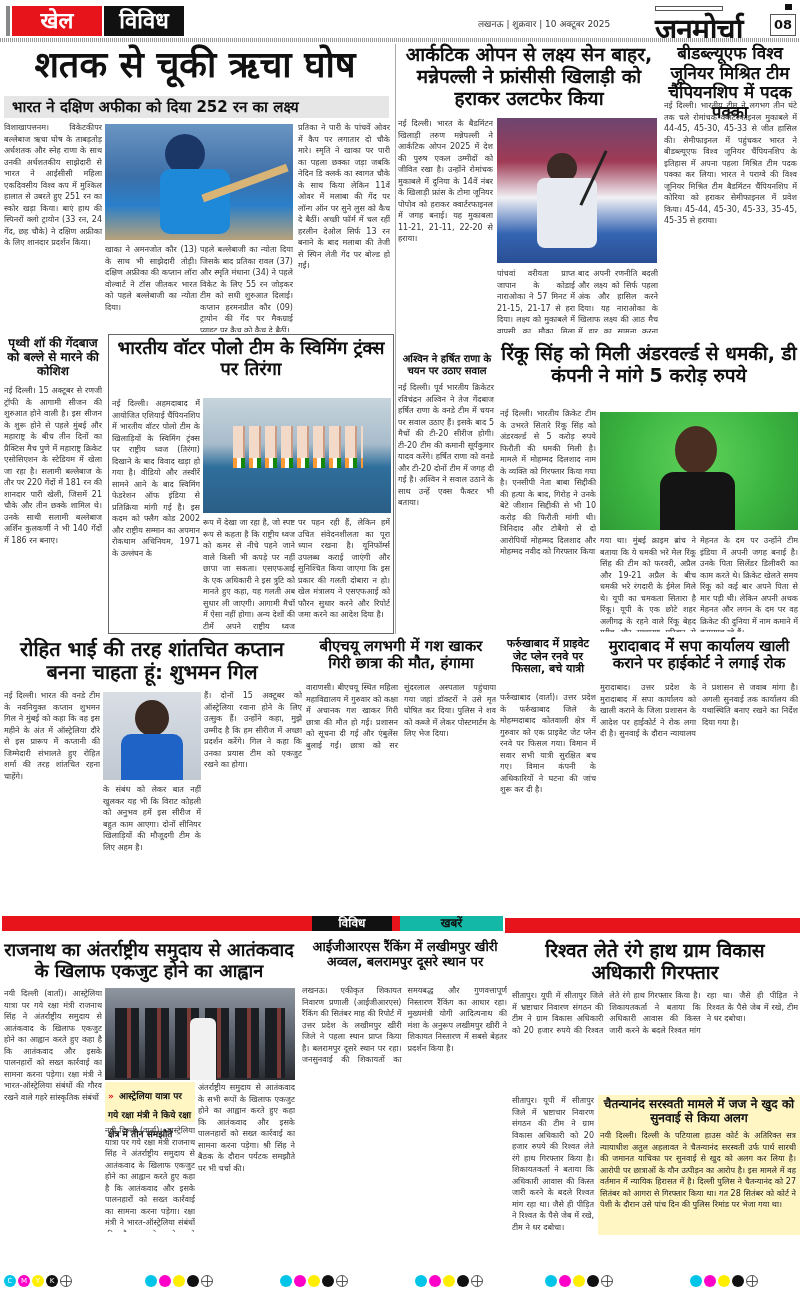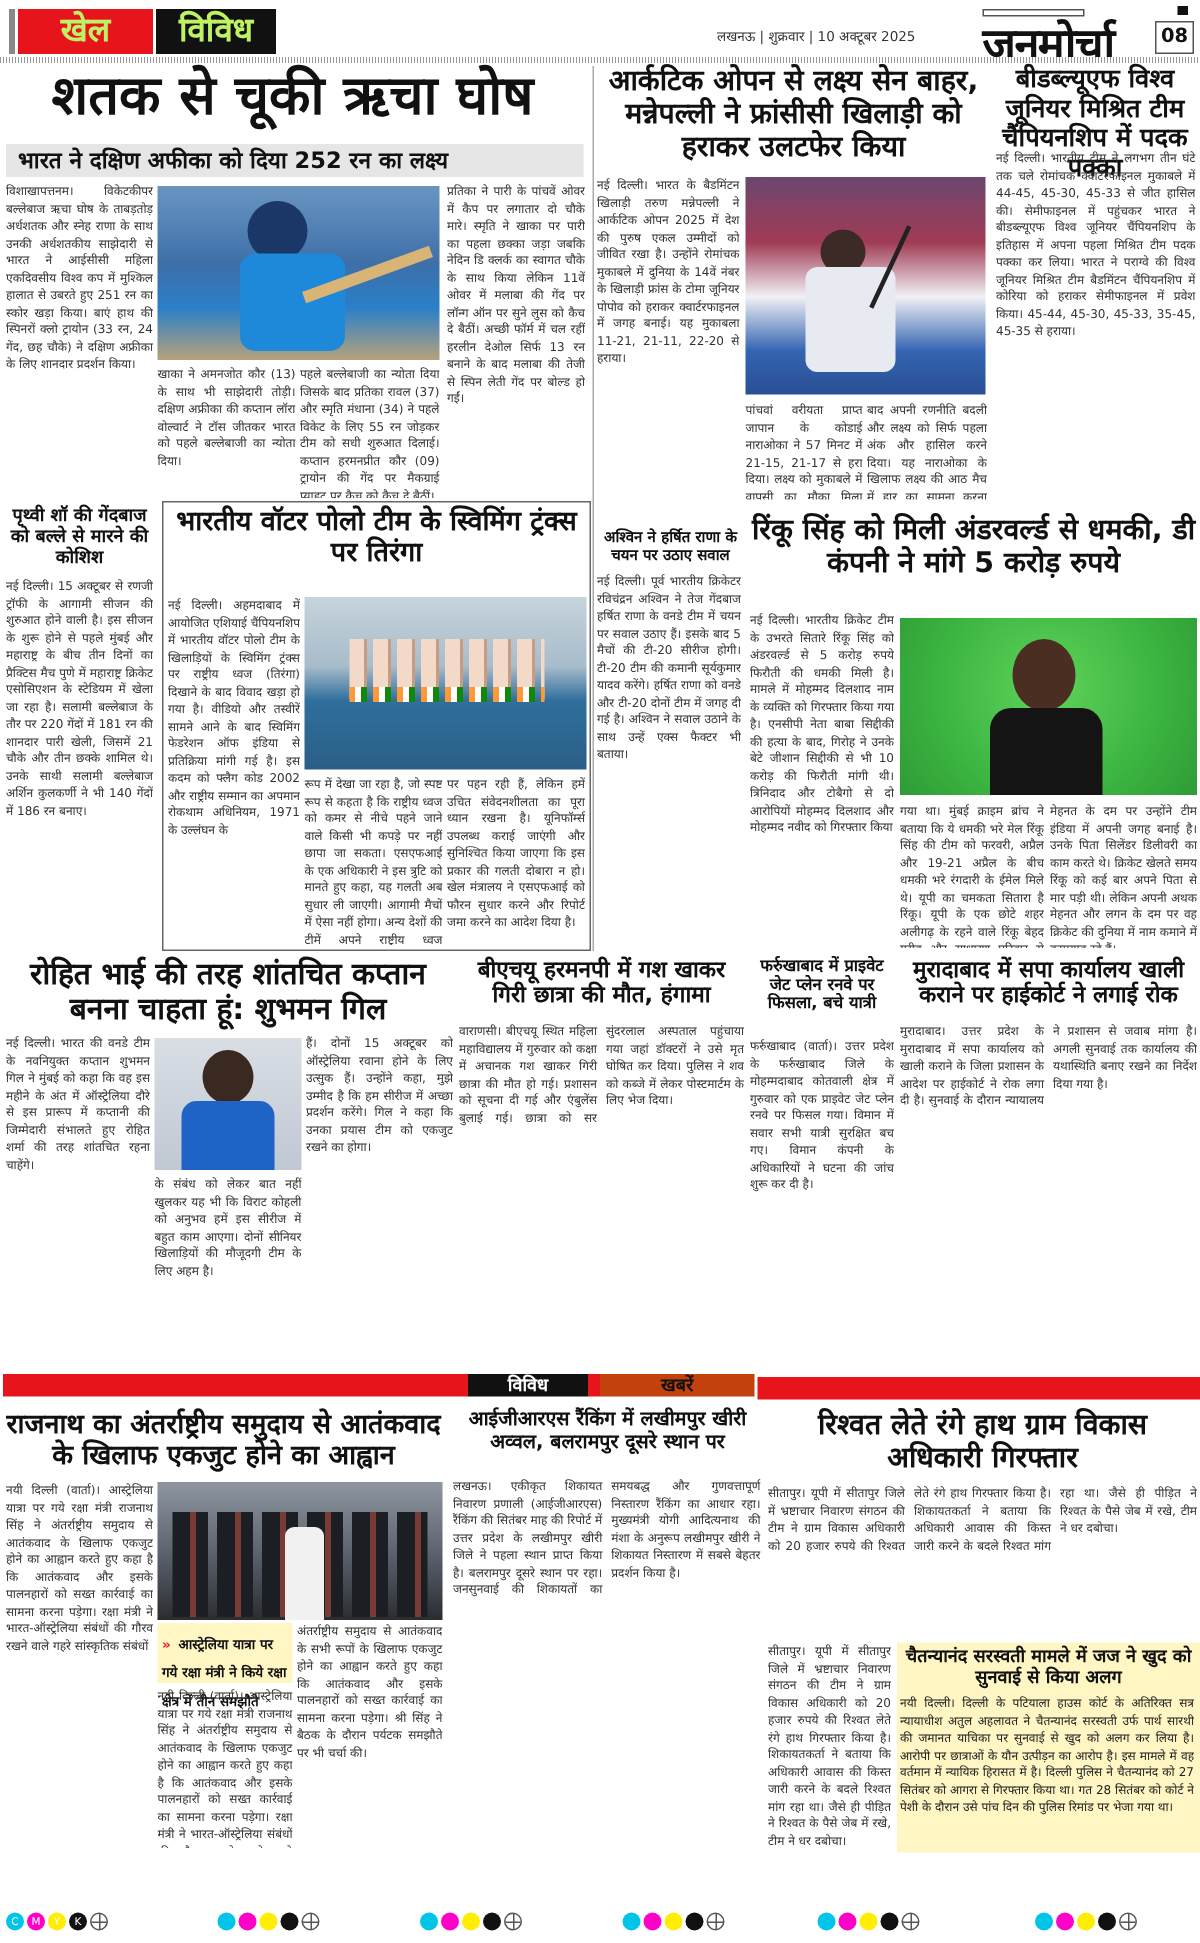--- a/index.html
+++ b/index.html
@@ -1,18 +1,18 @@
 <!DOCTYPE html>
 <html><head>
 <meta charset="utf-8">
 <style>
 *{box-sizing:border-box;margin:0;padding:0}
 body{width:800px;height:1295px;background:#fff;font-family:"DejaVu Sans",sans-serif;color:#111;position:relative;overflow:hidden}
 .abs{position:absolute}
-.tab{position:absolute;top:6px;height:30px;color:#bef264;font-weight:bold;font-size:22px;line-height:30px;text-align:center}
+.tab{position:absolute;top:6px;height:30px;color:#ffffff;font-weight:bold;font-size:22px;line-height:30px;text-align:center}
 .dotline{position:absolute;height:4px;background:repeating-linear-gradient(90deg,#999 0 1px,#fff 1px 2px)}
 .hl{position:absolute;font-weight:bold;text-align:center;line-height:1.15;color:#111}
 .body{position:absolute;font-size:8px;line-height:11.5px;color:#333;text-align:justify;overflow:hidden}
 .photo{position:absolute;overflow:hidden}
 .rule{position:absolute;background:#444}
 .boxed{position:absolute;border:1px solid #666}
 .dot{display:inline-block;width:12px;height:12px;border-radius:50%;margin-right:2px;vertical-align:middle}
 .reg{display:inline-block;width:12px;height:12px;border-radius:50%;border:1px solid #555;vertical-align:middle;position:relative}
 .reg:before{content:"";position:absolute;left:5px;top:0;width:1px;height:10px;background:#555}
 .reg:after{content:"";position:absolute;top:5px;left:0;width:10px;height:1px;background:#555}
@@ -85,33 +85,33 @@
 
 <div class="hl" style="left:2px;top:638px;width:300px;font-size:20px">रोहित भाई की तरह शांतचित कप्तान बनना चाहता हूं: शुभमन गिल</div>
 <div class="body" style="left:4px;top:690px;width:96px;height:218px">नई दिल्ली। भारत की वनडे टीम के नवनियुक्त कप्तान शुभमन गिल ने मुंबई को कहा कि वह इस महीने के अंत में ऑस्ट्रेलिया दौरे से इस प्रारूप में कप्तानी की जिम्मेदारी संभालते हुए रोहित शर्मा की तरह शांतचित रहना चाहेंगे।</div>
 <div class="photo" style="left:103px;top:692px;width:98px;height:88px;background:linear-gradient(180deg,#d9dee5 0%,#c0c8d2 100%)">
   <div style="position:absolute;left:32px;top:8px;width:34px;height:36px;border-radius:50%;background:#3a2920"></div>
   <div style="position:absolute;left:18px;top:42px;width:62px;height:48px;background:#1f63c6;border-radius:10px 10px 0 0"></div>
 </div>
 <div class="body" style="left:103px;top:784px;width:98px;height:124px">के संबंध को लेकर बात नहीं खुलकर यह भी कि विराट कोहली को अनुभव हमें इस सीरीज में बहुत काम आएगा। दोनों सीनियर खिलाड़ियों की मौजूदगी टीम के लिए अहम है।</div>
 <div class="body" style="left:204px;top:690px;width:98px;height:218px">हैं। दोनों 15 अक्टूबर को ऑस्ट्रेलिया रवाना होने के लिए उत्सुक हैं। उन्होंने कहा, मुझे उम्मीद है कि हम सीरीज में अच्छा प्रदर्शन करेंगे। गिल ने कहा कि उनका प्रयास टीम को एकजुट रखने का होगा।</div>
 
-<div class="hl" style="left:306px;top:638px;width:190px;font-size:15px">बीएचयू हरमनपी में गश खाकर गिरी छात्रा की मौत, हंगामा</div>
+<div class="hl" style="left:306px;top:638px;width:190px;font-size:15px">बीएचयू लगभगी में गश खाकर गिरी छात्रा की मौत, हंगामा</div>
 <div class="body" style="left:306px;top:682px;width:190px;height:226px;column-count:2;column-gap:6px">वाराणसी। बीएचयू स्थित महिला महाविद्यालय में गुरुवार को कक्षा में अचानक गश खाकर गिरी छात्रा की मौत हो गई। प्रशासन को सूचना दी गई और एंबुलेंस बुलाई गई। छात्रा को सर सुंदरलाल अस्पताल पहुंचाया गया जहां डॉक्टरों ने उसे मृत घोषित कर दिया। पुलिस ने शव को कब्जे में लेकर पोस्टमार्टम के लिए भेज दिया।</div>
 
 <div class="hl" style="left:500px;top:638px;width:96px;font-size:11px">फर्रुखाबाद में प्राइवेट जेट प्लेन रनवे पर फिसला, बचे यात्री</div>
 <div class="body" style="left:500px;top:692px;width:96px;height:216px">फर्रुखाबाद (वार्ता)। उत्तर प्रदेश के फर्रुखाबाद जिले के मोहम्मदाबाद कोतवाली क्षेत्र में गुरुवार को एक प्राइवेट जेट प्लेन रनवे पर फिसल गया। विमान में सवार सभी यात्री सुरक्षित बच गए। विमान कंपनी के अधिकारियों ने घटना की जांच शुरू कर दी है।</div>
 
 <div class="hl" style="left:600px;top:638px;width:198px;font-size:15px">मुरादाबाद में सपा कार्यालय खाली कराने पर हाईकोर्ट ने लगाई रोक</div>
 <div class="body" style="left:600px;top:682px;width:198px;height:226px;column-count:2;column-gap:6px">मुरादाबाद। उत्तर प्रदेश के मुरादाबाद में सपा कार्यालय को खाली कराने के जिला प्रशासन के आदेश पर हाईकोर्ट ने रोक लगा दी है। सुनवाई के दौरान न्यायालय ने प्रशासन से जवाब मांगा है। अगली सुनवाई तक कार्यालय की यथास्थिति बनाए रखने का निर्देश दिया गया है।</div>
 
 <div class="abs" style="left:2px;top:916px;width:310px;height:15px;background:#e8141b"></div>
 <div class="abs" style="left:312px;top:916px;width:80px;height:15px;background:#111;color:#fff;font-size:12px;font-weight:bold;text-align:center;line-height:15px">विविध</div>
 <div class="abs" style="left:392px;top:916px;width:8px;height:15px;background:#e8141b"></div>
-<div class="abs" style="left:400px;top:916px;width:103px;height:15px;background:#c2410c;color:#111;font-size:12px;font-weight:bold;text-align:center;line-height:15px">खबरें</div>
+<div class="abs" style="left:400px;top:916px;width:103px;height:15px;background:#14b8a6;color:#111;font-size:12px;font-weight:bold;text-align:center;line-height:15px">खबरें</div>
 <div class="abs" style="left:505px;top:918px;width:295px;height:15px;background:#e8141b"></div>
 
 <div class="hl" style="left:4px;top:940px;width:290px;font-size:18px">राजनाथ का अंतर्राष्ट्रीय समुदाय से आतंकवाद के खिलाफ एकजुट होने का आह्वान</div>
 <div class="body" style="left:4px;top:988px;width:98px;height:242px">नयी दिल्ली (वार्ता)। आस्ट्रेलिया यात्रा पर गये रक्षा मंत्री राजनाथ सिंह ने अंतर्राष्ट्रीय समुदाय से आतंकवाद के खिलाफ एकजुट होने का आह्वान करते हुए कहा है कि आतंकवाद और इसके पालनहारों को सख्त कार्रवाई का सामना करना पड़ेगा। रक्षा मंत्री ने भारत-ऑस्ट्रेलिया संबंधों की गौरव रखने वाले गहरे सांस्कृतिक संबंधों</div>
 <div class="photo" style="left:105px;top:988px;width:190px;height:92px;background:linear-gradient(180deg,#8e96a0 0%,#5d6470 50%,#2a2c30 100%)">
   <div style="position:absolute;left:10px;top:20px;width:170px;height:70px;background:repeating-linear-gradient(90deg,#1b1e22 0 12px,#7a3b36 12px 16px,#1b1e22 16px 24px,transparent 24px 30px)"></div>
   <div style="position:absolute;left:85px;top:30px;width:26px;height:62px;background:#f1f1f1;border-radius:6px 6px 0 0"></div>
 </div>
 <div class="abs" style="left:105px;top:1082px;width:90px;height:40px;background:#fff6c4;padding:2px 3px">
   <span style="color:#e8141b;font-weight:bold;font-size:9px">»</span>

